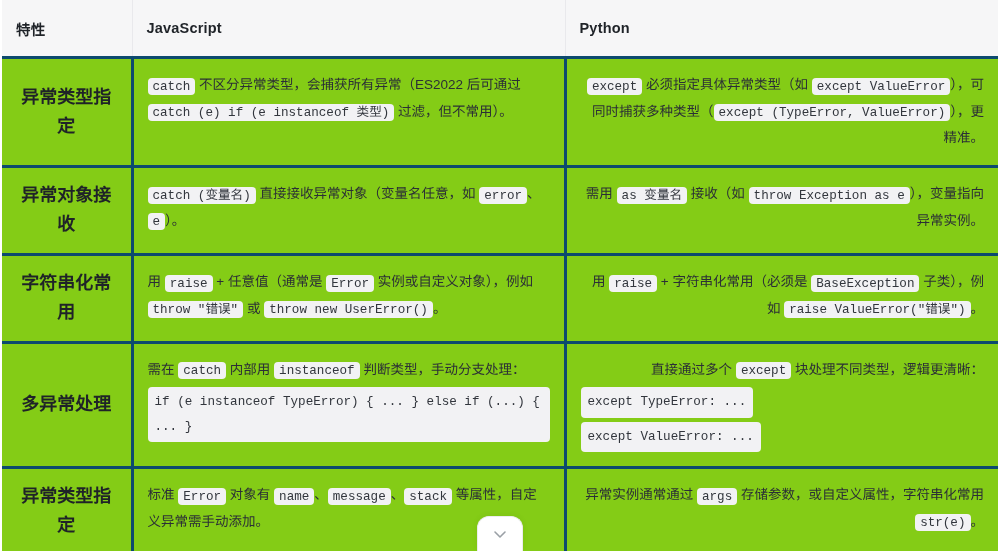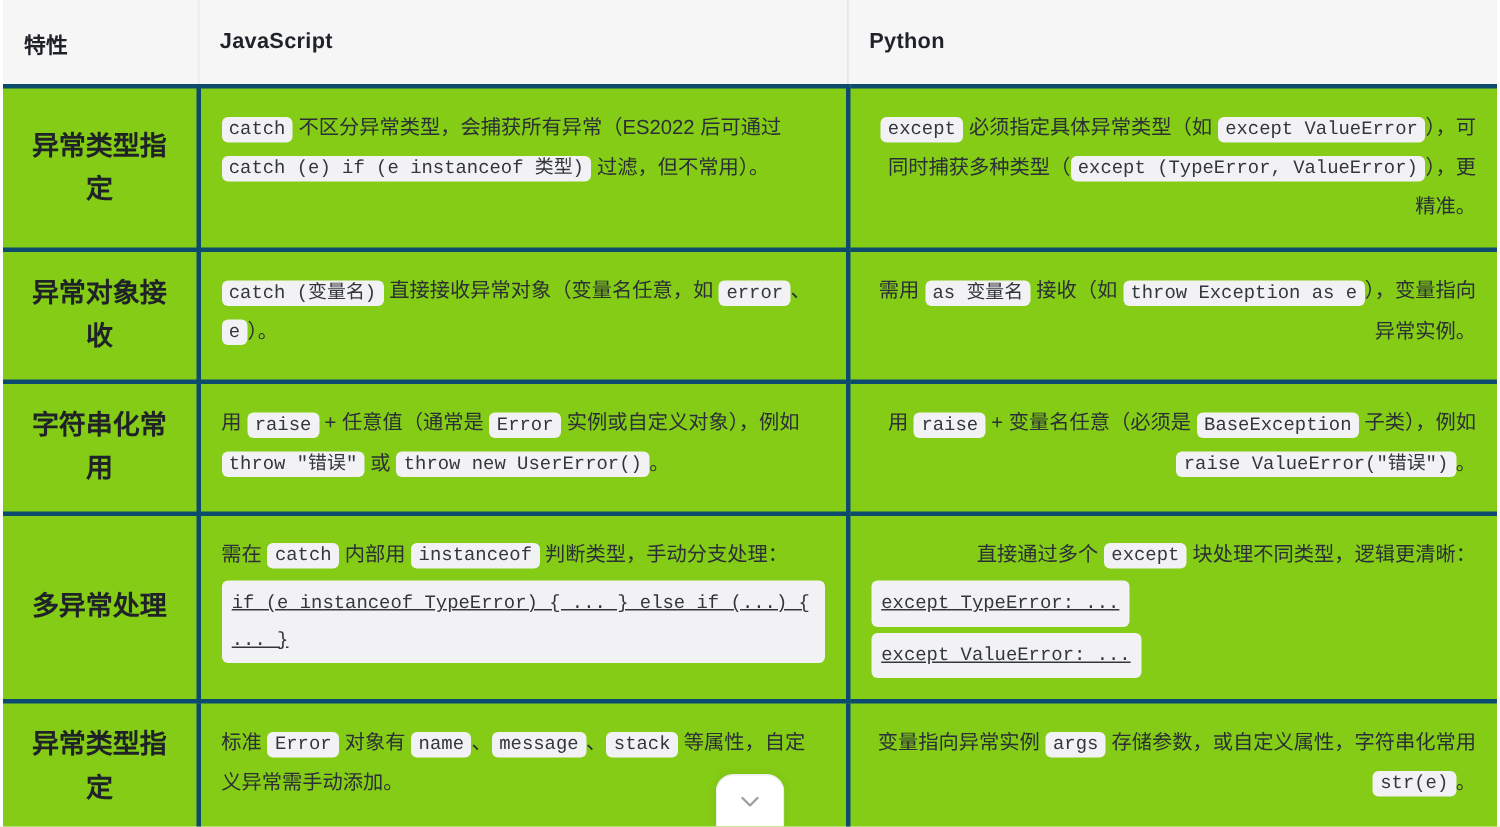--- a/index.html
+++ b/index.html
@@ -92,21 +92,20 @@
     display: block;
     font-family: "Liberation Mono", "DejaVu Sans Mono", monospace;
     background: #f2f2f4;
     border-radius: 4px;
     padding: 3px 7px;
     font-size: 12.6px;
     color: #32363d;
     margin: 4px 0 0 0;
     width: fit-content;
     max-width: 100%;
-    text-decoration: underline;
   }
 
   
   .scroll-chip {
     position: absolute;
     left: 50%;
     transform: translateX(-50%);
     bottom: 0px;
     width: 44px;
     height: 34px;
@@ -147,31 +146,31 @@
           <td class="lastcell"><code class="code">except</code><span> 必须指定具体异常类型（如 </span><code class="code">except ValueError</code><span>），可同时捕获多种类型（</span><code class="code">except (TypeError, ValueError)</code><span>），更精准。</span></td>
         </tr>
         <tr>
           <td class="rowhead">异常对象接收</td>
           <td><code class="code">catch (变量名)</code><span> 直接接收异常对象（变量名任意，如 </span><code class="code">error</code><span>、</span><code class="code">e</code><span>）。</span></td>
           <td class="lastcell"><span>需用 </span><code class="code">as 变量名</code><span> 接收（如 </span><code class="code">throw Exception as e</code><span>），变量指向异常实例。</span></td>
         </tr>
         <tr>
           <td class="rowhead">字符串化常用</td>
           <td><span>用 </span><code class="code">raise</code><span> + 任意值（通常是 </span><code class="code">Error</code><span> 实例或自定义对象），例如 </span><code class="code">throw "错误"</code><span> 或 </span><code class="code">throw new UserError()</code><span>。</span></td>
-          <td class="lastcell"><span>用 </span><code class="code">raise</code><span> + 变量名任意（必须是 </span><code class="code">BaseException</code><span> 子类），例如 </span><code class="code">raise ValueError("错误")</code><span>。</span></td>
+          <td class="lastcell"><span>用 </span><code class="code">raise</code><span> + 字符串化常用（必须是 </span><code class="code">BaseException</code><span> 子类），例如 </span><code class="code">raise ValueError("错误")</code><span>。</span></td>
         </tr>
         <tr>
           <td class="rowhead">多异常处理</td>
           <td><span>需在 </span><code class="code">catch</code><span> 内部用 </span><code class="code">instanceof</code><span> 判断类型，手动分支处理：</span><span class="codeblock">if (e instanceof TypeError) { ... } else if (...) { ... }</span></td>
           <td class="lastcell"><span>直接通过多个 </span><code class="code">except</code><span> 块处理不同类型，逻辑更清晰：</span><span class="codeblock">except TypeError: ...</span><span class="codeblock">except ValueError: ...</span></td>
         </tr>
         <tr>
           <td class="rowhead">异常类型指定</td>
           <td><span>标准 </span><code class="code">Error</code><span> 对象有 </span><code class="code">name</code><span>、</span><code class="code">message</code><span>、</span><code class="code">stack</code><span> 等属性，自定义异常需手动添加。</span></td>
-          <td class="lastcell"><span>变量指向异常实例 </span><code class="code">args</code><span> 存储参数，或自定义属性，字符串化常用 </span><code class="code">str(e)</code><span>。</span></td>
+          <td class="lastcell"><span>异常实例通常通过 </span><code class="code">args</code><span> 存储参数，或自定义属性，字符串化常用 </span><code class="code">str(e)</code><span>。</span></td>
         </tr>
       </tbody>
   </table>
 
   <div class="scroll-chip">
     <span>
       <svg width="20" height="20" viewBox="0 0 20 20" fill="none">
         <path d="M5 8 L10 13 L15 8" stroke="#9aa0a6" stroke-width="1.6" stroke-linecap="round" stroke-linejoin="round"></path>
       </svg>
     </span>

